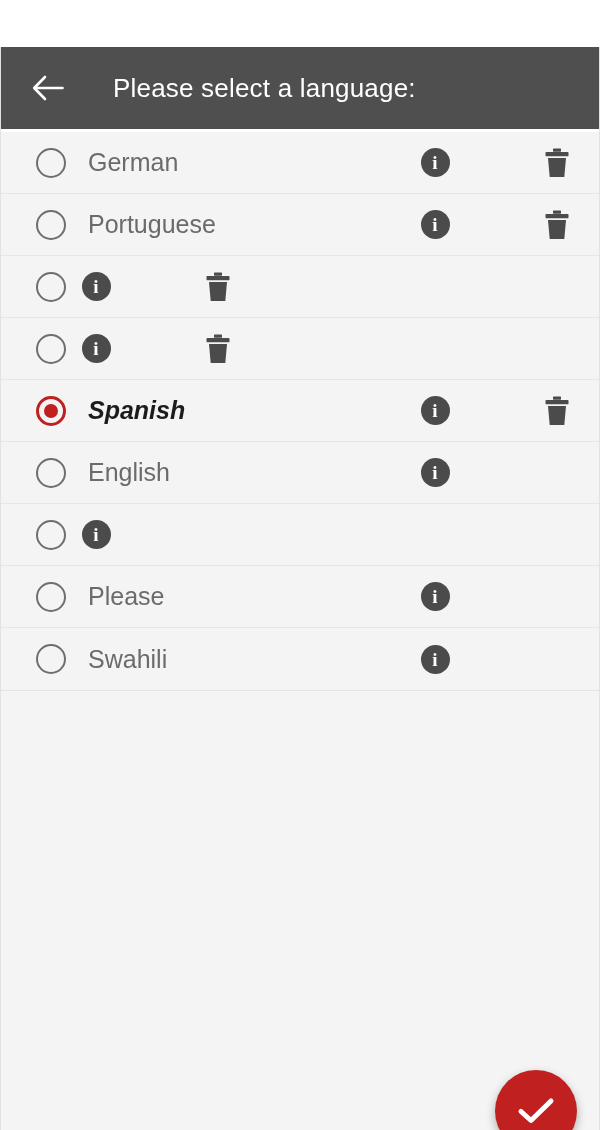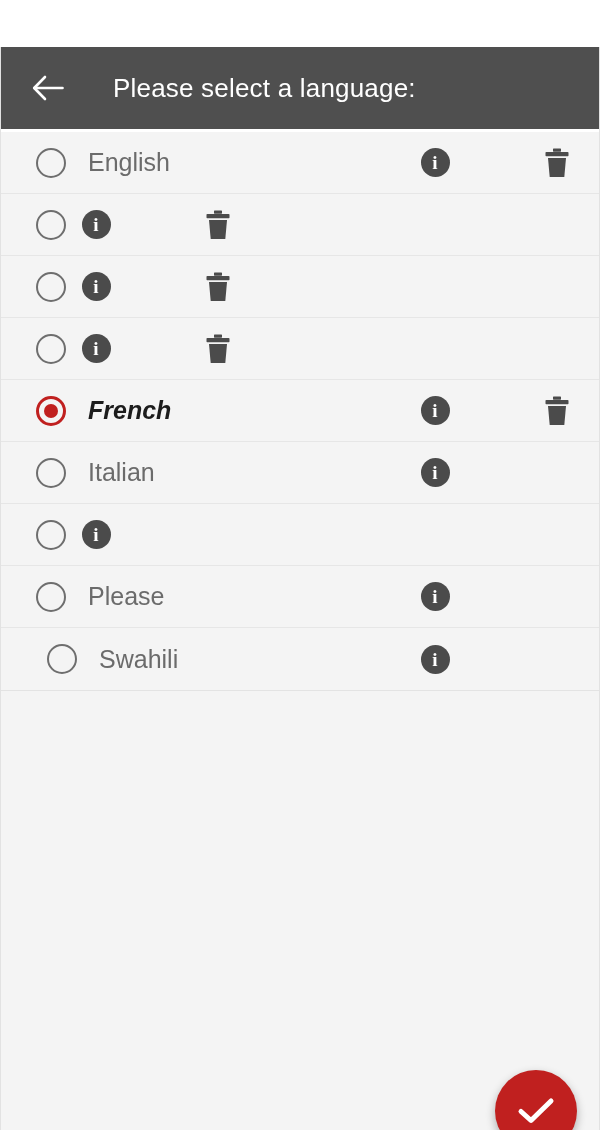--- a/index.html
+++ b/index.html
@@ -65,21 +65,21 @@
   .row {
     position: relative;
     height: 62px;
     display: flex;
     align-items: center;
     box-sizing: border-box;
     border-bottom: 1px solid #e6e6e6;
     cursor: pointer;
     background: #f4f4f4;
   }
-  .row:last-child { border-bottom: none; padding-left: 11px; }
+  .row:last-child { border-bottom: none; }
 
   .radio {
     flex: 0 0 auto;
     width: 30px;
     height: 30px;
     margin-left: 35px;
     border-radius: 50%;
     box-sizing: border-box;
     border: 2px solid #6e6e6e;
     background: transparent;
@@ -173,88 +173,89 @@
         <path d="M3.4 14 H31.5" fill="none" stroke="#ffffff" stroke-width="2.6" stroke-linecap="round"></path>
       </svg>
     </div>
     <div class="appbar-title">Please select a language:</div>
   </div>
   <div class="appbar-divider"></div>
 
   <div class="list" id="language-list">
       <div class="row">
         <div class="radio"></div>
+        <div class="row-label">German</div>
+        <div class="action-slot slot-info">
+          <div class="info-icon">i</div>
+        </div>
+        <div class="action-slot slot-trash">
+          <svg class="trash-icon" width="28" height="32" viewBox="0 0 28 32" aria-hidden="true">
+            <rect x="10" y="1.5" width="8" height="3.2" rx="0.6" fill="#4b4b4b"></rect>
+            <rect x="2.5" y="5" width="23" height="4.2" rx="0.8" fill="#4b4b4b"></rect>
+            <path d="M5 11 H23 L21.3 30 H6.7 Z" fill="#4b4b4b"></path>
+          </svg>
+        </div>
+      </div>
+      <div class="row">
+        <div class="radio"></div>
+        <div class="row-label">Portuguese</div>
+        <div class="action-slot slot-info">
+          <div class="info-icon">i</div>
+        </div>
+        <div class="action-slot slot-trash">
+          <svg class="trash-icon" width="28" height="32" viewBox="0 0 28 32" aria-hidden="true">
+            <rect x="10" y="1.5" width="8" height="3.2" rx="0.6" fill="#4b4b4b"></rect>
+            <rect x="2.5" y="5" width="23" height="4.2" rx="0.8" fill="#4b4b4b"></rect>
+            <path d="M5 11 H23 L21.3 30 H6.7 Z" fill="#4b4b4b"></path>
+          </svg>
+        </div>
+      </div>
+      <div class="row">
+        <div class="radio"></div>
+        <div class="action-slot slot-info">
+          <div class="info-icon">i</div>
+        </div>
+        <div class="action-slot slot-trash">
+          <svg class="trash-icon" width="28" height="32" viewBox="0 0 28 32" aria-hidden="true">
+            <rect x="10" y="1.5" width="8" height="3.2" rx="0.6" fill="#4b4b4b"></rect>
+            <rect x="2.5" y="5" width="23" height="4.2" rx="0.8" fill="#4b4b4b"></rect>
+            <path d="M5 11 H23 L21.3 30 H6.7 Z" fill="#4b4b4b"></path>
+          </svg>
+        </div>
+      </div>
+      <div class="row">
+        <div class="radio"></div>
+        <div class="action-slot slot-info">
+          <div class="info-icon">i</div>
+        </div>
+        <div class="action-slot slot-trash">
+          <svg class="trash-icon" width="28" height="32" viewBox="0 0 28 32" aria-hidden="true">
+            <rect x="10" y="1.5" width="8" height="3.2" rx="0.6" fill="#4b4b4b"></rect>
+            <rect x="2.5" y="5" width="23" height="4.2" rx="0.8" fill="#4b4b4b"></rect>
+            <path d="M5 11 H23 L21.3 30 H6.7 Z" fill="#4b4b4b"></path>
+          </svg>
+        </div>
+      </div>
+      <div class="row selected">
+        <div class="radio"></div>
+        <div class="row-label">Spanish</div>
+        <div class="action-slot slot-info">
+          <div class="info-icon">i</div>
+        </div>
+        <div class="action-slot slot-trash">
+          <svg class="trash-icon" width="28" height="32" viewBox="0 0 28 32" aria-hidden="true">
+            <rect x="10" y="1.5" width="8" height="3.2" rx="0.6" fill="#4b4b4b"></rect>
+            <rect x="2.5" y="5" width="23" height="4.2" rx="0.8" fill="#4b4b4b"></rect>
+            <path d="M5 11 H23 L21.3 30 H6.7 Z" fill="#4b4b4b"></path>
+          </svg>
+        </div>
+      </div>
+      <div class="row">
+        <div class="radio"></div>
         <div class="row-label">English</div>
-        <div class="action-slot slot-info">
-          <div class="info-icon">i</div>
-        </div>
-        <div class="action-slot slot-trash">
-          <svg class="trash-icon" width="28" height="32" viewBox="0 0 28 32" aria-hidden="true">
-            <rect x="10" y="1.5" width="8" height="3.2" rx="0.6" fill="#4b4b4b"></rect>
-            <rect x="2.5" y="5" width="23" height="4.2" rx="0.8" fill="#4b4b4b"></rect>
-            <path d="M5 11 H23 L21.3 30 H6.7 Z" fill="#4b4b4b"></path>
-          </svg>
-        </div>
-      </div>
-      <div class="row">
-        <div class="radio"></div>
-        <div class="action-slot slot-info">
-          <div class="info-icon">i</div>
-        </div>
-        <div class="action-slot slot-trash">
-          <svg class="trash-icon" width="28" height="32" viewBox="0 0 28 32" aria-hidden="true">
-            <rect x="10" y="1.5" width="8" height="3.2" rx="0.6" fill="#4b4b4b"></rect>
-            <rect x="2.5" y="5" width="23" height="4.2" rx="0.8" fill="#4b4b4b"></rect>
-            <path d="M5 11 H23 L21.3 30 H6.7 Z" fill="#4b4b4b"></path>
-          </svg>
-        </div>
-      </div>
-      <div class="row">
-        <div class="radio"></div>
-        <div class="action-slot slot-info">
-          <div class="info-icon">i</div>
-        </div>
-        <div class="action-slot slot-trash">
-          <svg class="trash-icon" width="28" height="32" viewBox="0 0 28 32" aria-hidden="true">
-            <rect x="10" y="1.5" width="8" height="3.2" rx="0.6" fill="#4b4b4b"></rect>
-            <rect x="2.5" y="5" width="23" height="4.2" rx="0.8" fill="#4b4b4b"></rect>
-            <path d="M5 11 H23 L21.3 30 H6.7 Z" fill="#4b4b4b"></path>
-          </svg>
-        </div>
-      </div>
-      <div class="row">
-        <div class="radio"></div>
-        <div class="action-slot slot-info">
-          <div class="info-icon">i</div>
-        </div>
-        <div class="action-slot slot-trash">
-          <svg class="trash-icon" width="28" height="32" viewBox="0 0 28 32" aria-hidden="true">
-            <rect x="10" y="1.5" width="8" height="3.2" rx="0.6" fill="#4b4b4b"></rect>
-            <rect x="2.5" y="5" width="23" height="4.2" rx="0.8" fill="#4b4b4b"></rect>
-            <path d="M5 11 H23 L21.3 30 H6.7 Z" fill="#4b4b4b"></path>
-          </svg>
-        </div>
-      </div>
-      <div class="row selected">
-        <div class="radio"></div>
-        <div class="row-label">French</div>
-        <div class="action-slot slot-info">
-          <div class="info-icon">i</div>
-        </div>
-        <div class="action-slot slot-trash">
-          <svg class="trash-icon" width="28" height="32" viewBox="0 0 28 32" aria-hidden="true">
-            <rect x="10" y="1.5" width="8" height="3.2" rx="0.6" fill="#4b4b4b"></rect>
-            <rect x="2.5" y="5" width="23" height="4.2" rx="0.8" fill="#4b4b4b"></rect>
-            <path d="M5 11 H23 L21.3 30 H6.7 Z" fill="#4b4b4b"></path>
-          </svg>
-        </div>
-      </div>
-      <div class="row">
-        <div class="radio"></div>
-        <div class="row-label">Italian</div>
         <div class="action-slot slot-info">
           <div class="info-icon">i</div>
         </div>
         <div class="action-slot slot-trash empty"></div>
       </div>
       <div class="row">
         <div class="radio"></div>
         <div class="action-slot slot-info">
           <div class="info-icon">i</div>
         </div>

